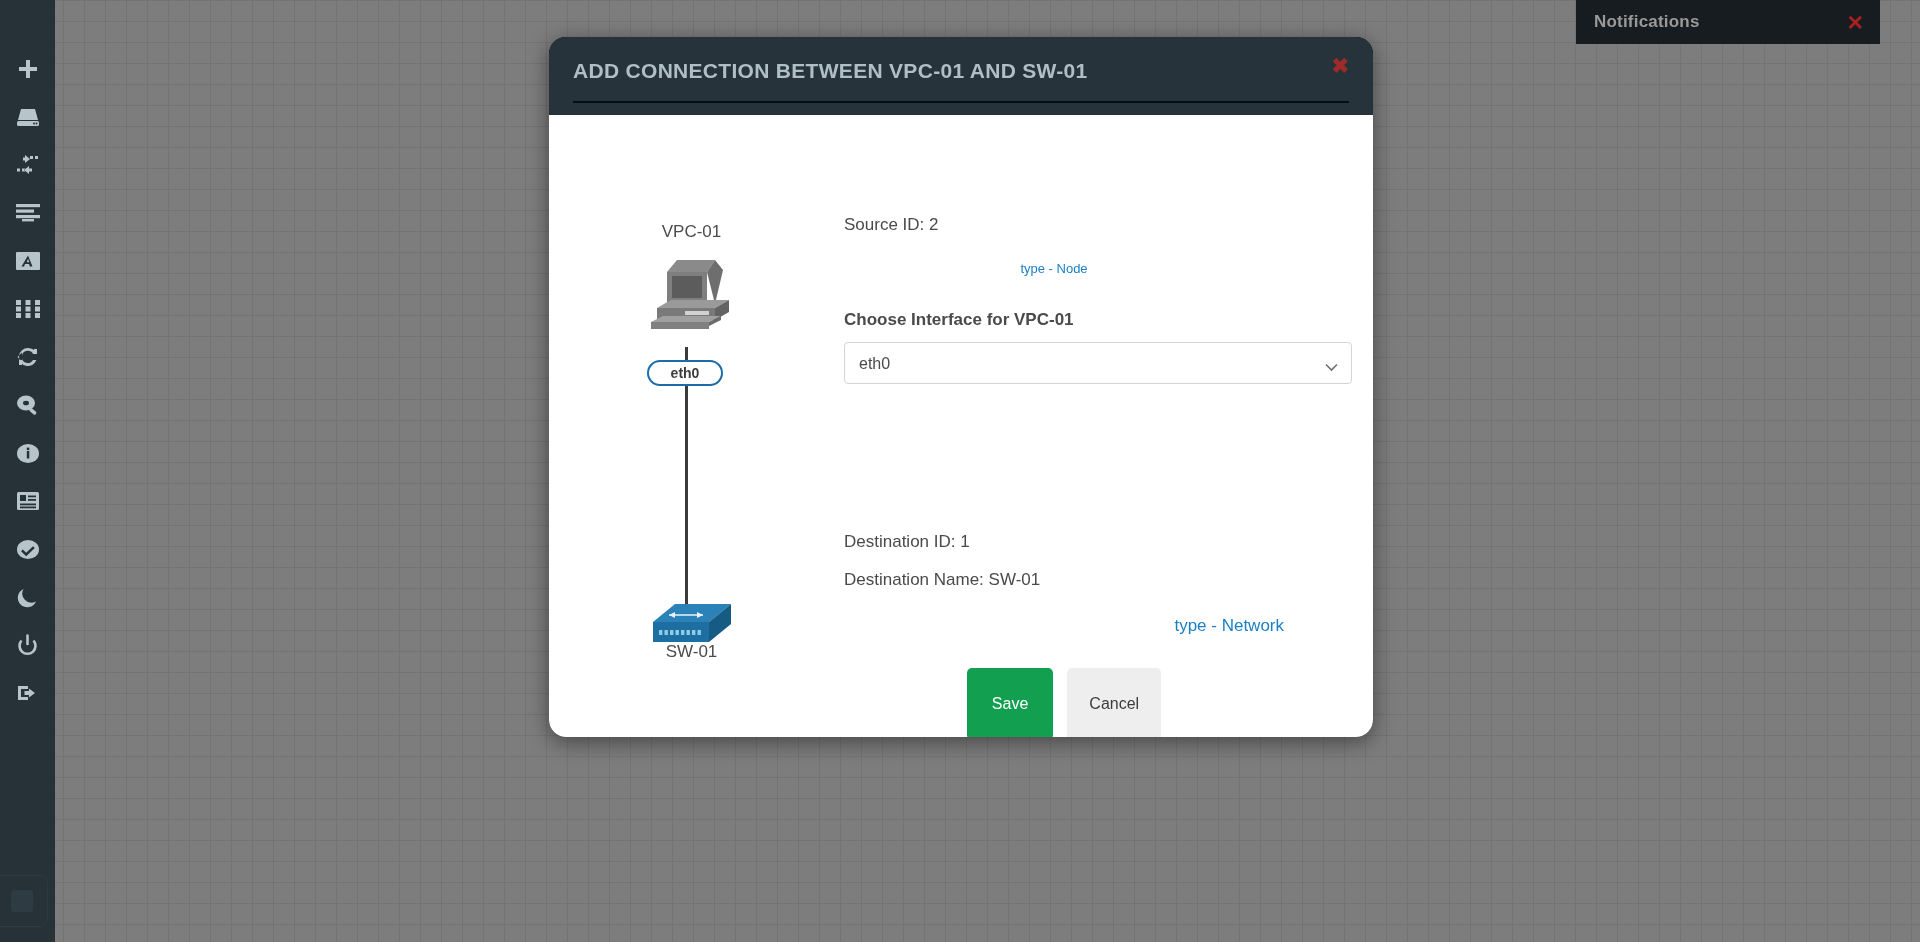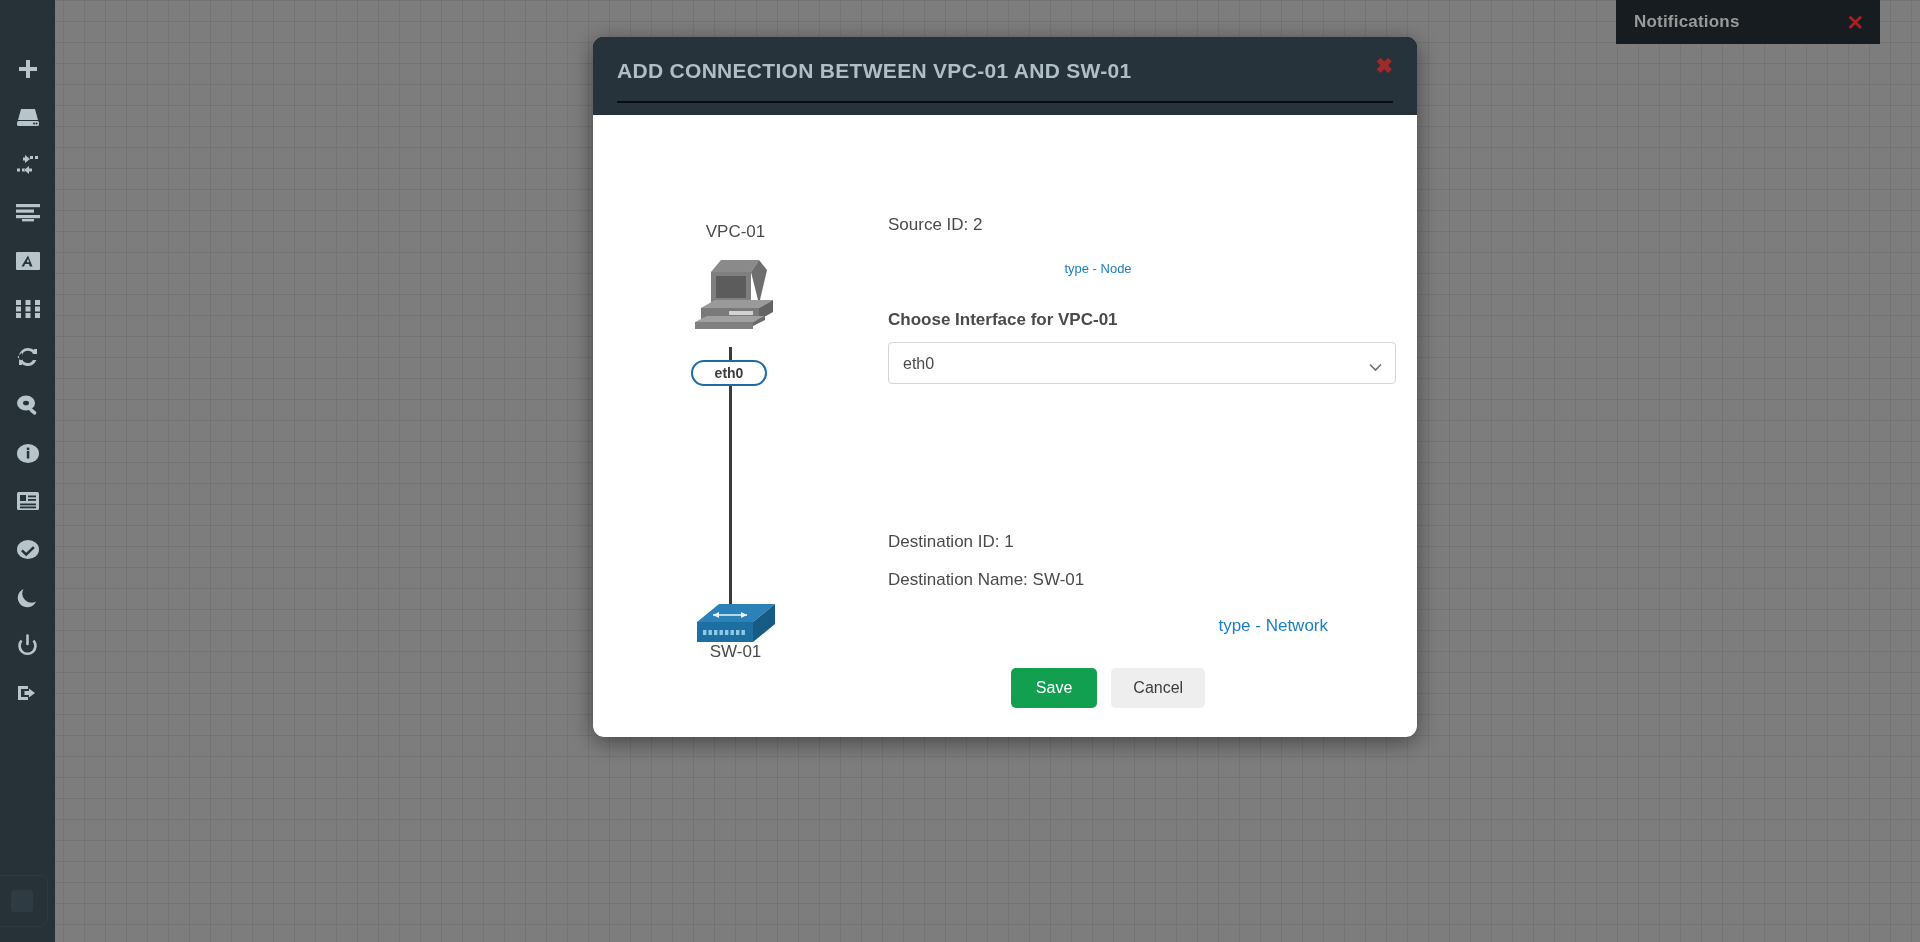--- a/index.html
+++ b/index.html
@@ -49,21 +49,21 @@
     left: 20px; top: 14px;
     width: 22px; height: 22px;
     border-radius: 3px;
     background: #2e3b42;
   }
 
   
   #notif {
     position: absolute;
     right: 40px; top: 0;
-    width: 264px; height: 44px;
+    width: 304px; height: 44px;
     background: #161c1f;
     z-index: 60;
     display: flex; align-items: center;
     padding: 0 16px 0 18px;
   }
   #notif .title {
     flex: 1;
     color: #9a9a9a;
     font-size: 17px;
     font-weight: bold;
@@ -75,26 +75,25 @@
     font-weight: bold;
     line-height: 1;
     cursor: pointer;
   }
 
   
   #modal {
     position: absolute;
     left: 549px; top: 37px;
     width: 824px; height: 700px;
-    border-radius: 11px;
+    border-radius: 17px;
     box-shadow: 0 5px 22px rgba(0,0,0,0.45);
     z-index: 50;
     overflow: hidden;
     background: #000000;
-    margin-left: 44px;
   }
   #modal-header {
     position: relative;
     height: 78px;
     background: #26333a;
     padding: 22px 24px 0 24px;
   }
   #modal-title {
     color: #b0bec5;
     font-size: 21px;
@@ -226,21 +225,21 @@
     width: 440px;
     display: flex;
     justify-content: center;
     gap: 14px;
   }
   #save-btn {
     background: #12a050;
     color: #ffffff;
     border: none;
     border-radius: 5px;
-    padding: 11px 25px;
+    padding: 27px 25px;
     font-family: "Liberation Sans", sans-serif;
     font-size: 16px;
     cursor: pointer;
   }
   #cancel-btn {
     background: #eeeeee;
     color: #3c3c3c;
     border: none;
     border-radius: 5px;
     padding: 1px 22px;

